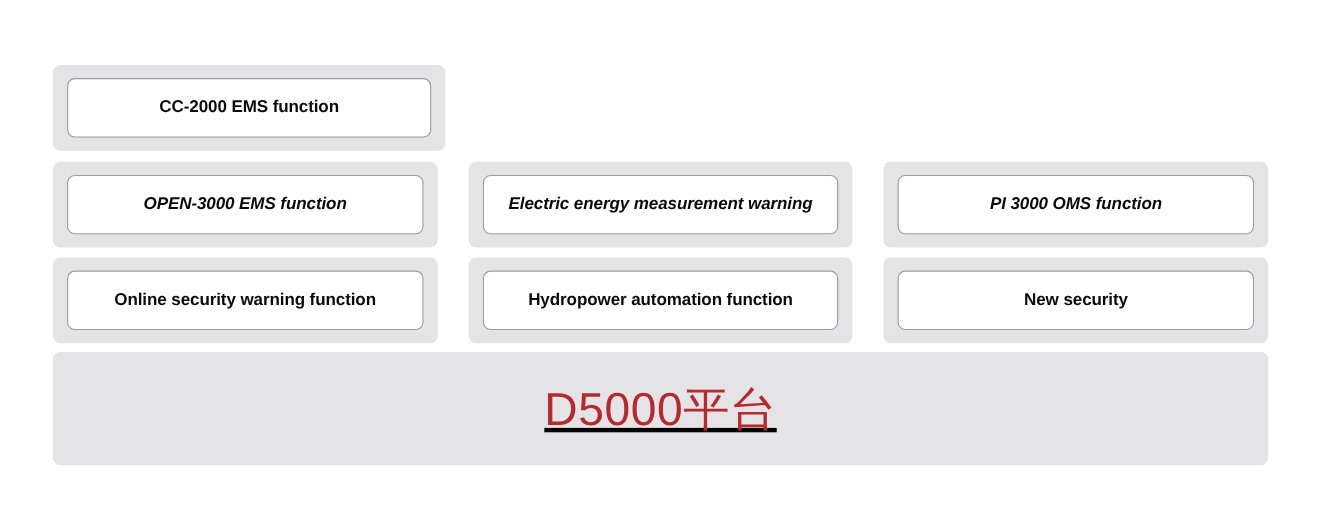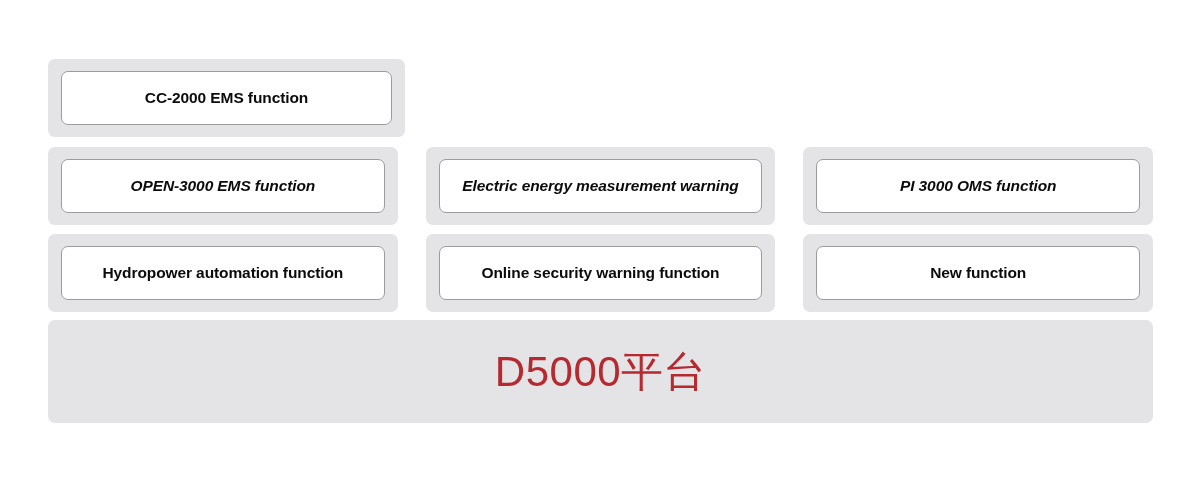--- a/index.html
+++ b/index.html
@@ -72,20 +72,21 @@
     left: 48px;
     top: 320px;
     width: 1105px;
     height: 103px;
     background: #e4e4e6;
     border-radius: 7px;
     display: flex;
     align-items: center;
     justify-content: center;
     box-sizing: border-box;
+    text-decoration: underline;
   }
   .platform-label {
     font-size: 42px;
     font-weight: 500;
     color: #b5292f;
     letter-spacing: 0.5px;
     line-height: 1;
   }
 </style>
 </head>
@@ -116,31 +117,31 @@
     <div class="cell">
       <div class="card">
         <span class="card-label">PI 3000 OMS function</span>
       </div>
     </div>
   </div>
 
   <div class="row row-3">
     <div class="cell">
       <div class="card">
+        <span class="card-label">Online security warning function</span>
+      </div>
+    </div>
+    <div class="cell">
+      <div class="card">
         <span class="card-label">Hydropower automation function</span>
       </div>
     </div>
     <div class="cell">
       <div class="card">
-        <span class="card-label">Online security warning function</span>
-      </div>
-    </div>
-    <div class="cell">
-      <div class="card">
-        <span class="card-label">New function</span>
+        <span class="card-label">New security</span>
       </div>
     </div>
   </div>
 
   <div class="platform-bar">
     <span class="platform-label">D5000平台</span>
   </div>
 
 </div>
 

